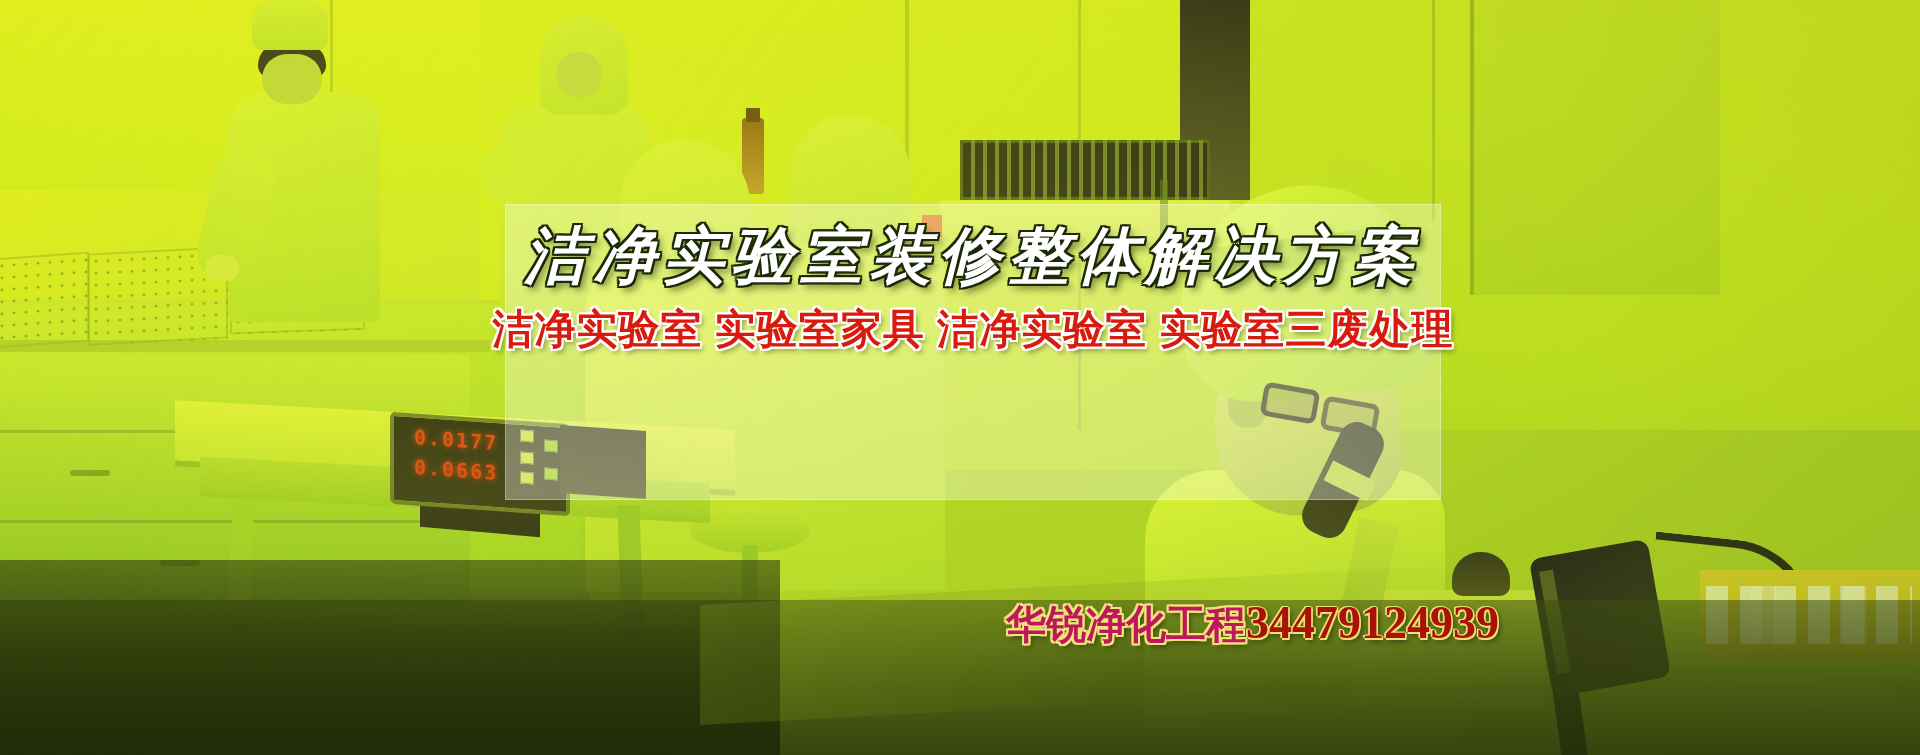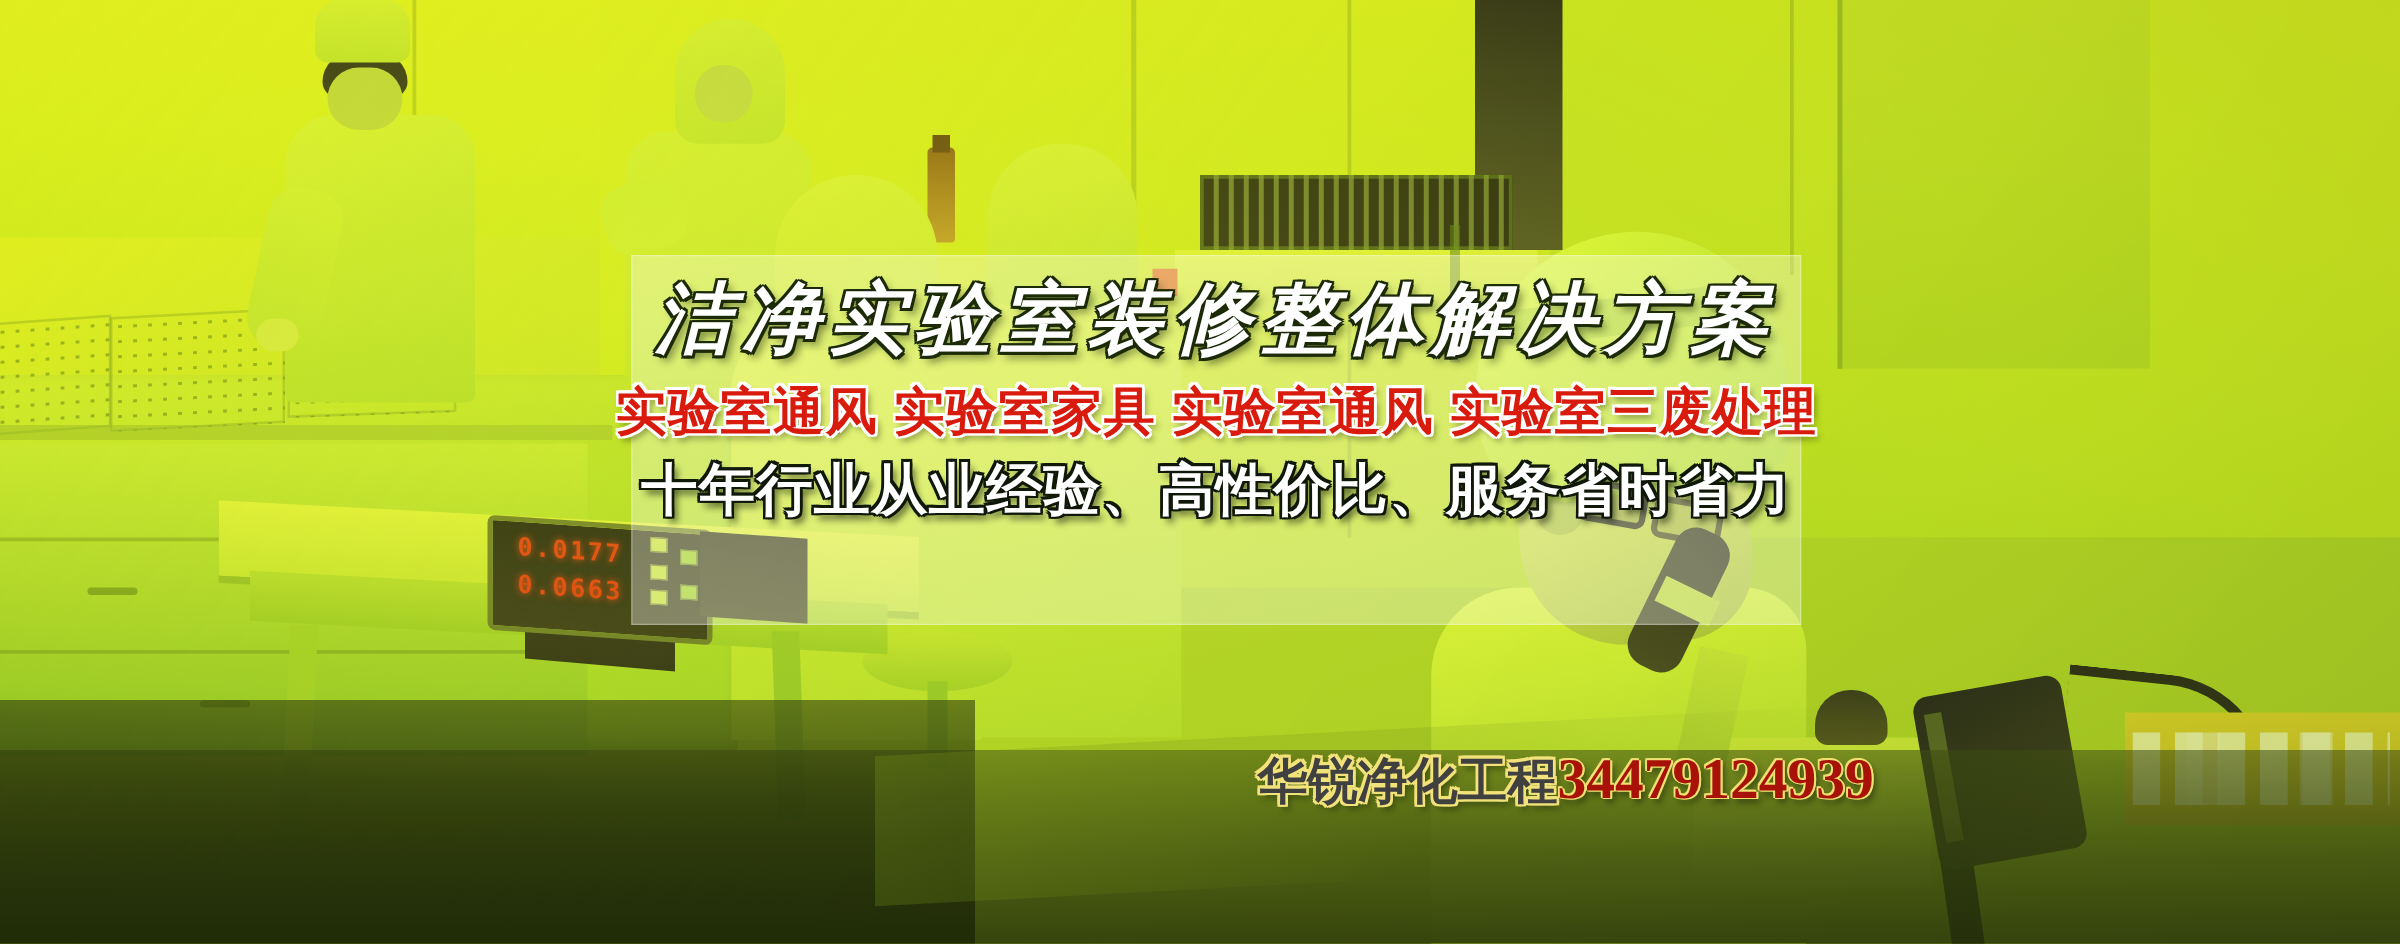--- a/index.html
+++ b/index.html
@@ -452,21 +452,21 @@
   .contact{
     position:absolute;
     left:1006px; top:596px;
     white-space:nowrap;
     display:flex; align-items:baseline;
   }
   .company{
     font-family:"Liberation Sans", sans-serif;
     font-weight:bold;
     font-size:40px;
-    color:#404040;
+    color:#be185d;
     letter-spacing:0px;
     text-shadow:
        2px 0 0 #f2e27a, -2px 0 0 #f2e27a,
        0 2px 0 #f2e27a, 0 -2px 0 #f2e27a,
        2px 2px 0 #f2e27a, -2px -2px 0 #f2e27a,
        2px -2px 0 #f2e27a, -2px 2px 0 #f2e27a,
        3px 4px 5px rgba(30,40,8,.6);
   }
   .phone{
     font-family:"Liberation Serif", serif;
@@ -583,22 +583,21 @@
     <div class="floor-streak"></div>
 
     <div class="tint"></div>
     <div class="tint2"></div>
   </div>
 
   <div class="overlay-panel"></div>
 
   <div class="text-stack">
     <div class="headline">洁净实验室装修整体解决方案</div>
-    <div class="subline">实验室通风 实验室家具 实验室通风 实验室三废处理</div>
-    <div class="tagline">十年行业从业经验、高性价比、服务省时省力</div>
+    <div class="subline">洁净实验室 实验室家具 洁净实验室 实验室三废处理</div>
   </div>
 
   <div class="contact">
     <span class="company">华锐净化工程</span>
     <span class="phone">34479124939</span>
   </div>
 
 </div>
 
 </body></html>

